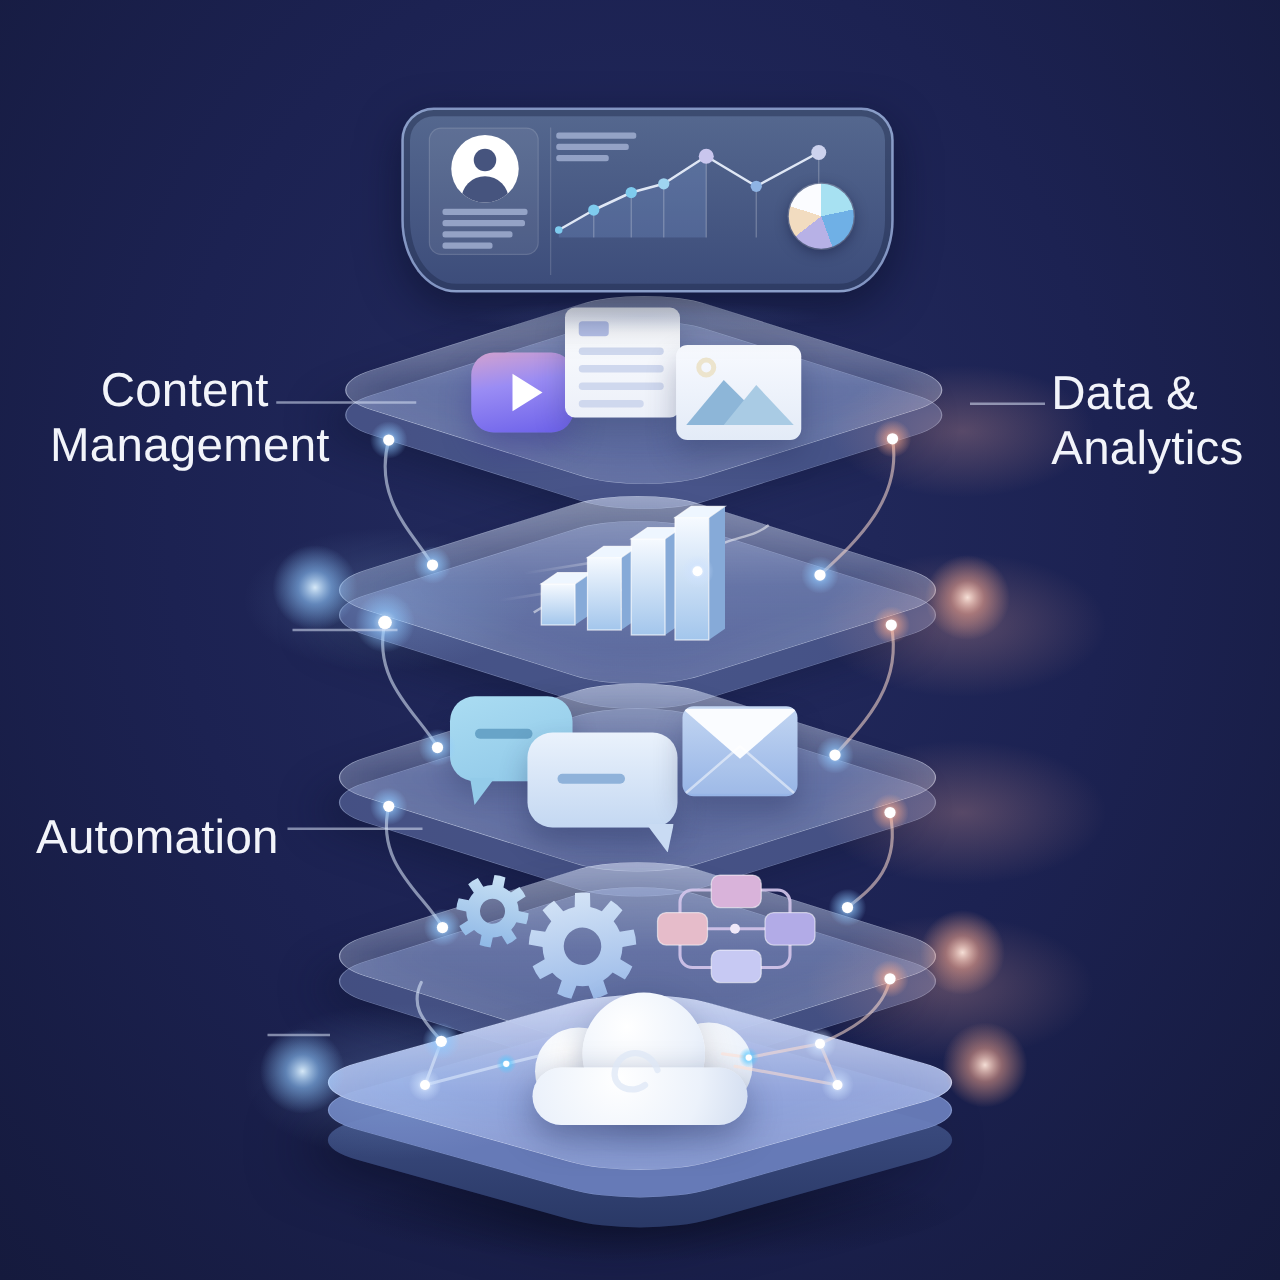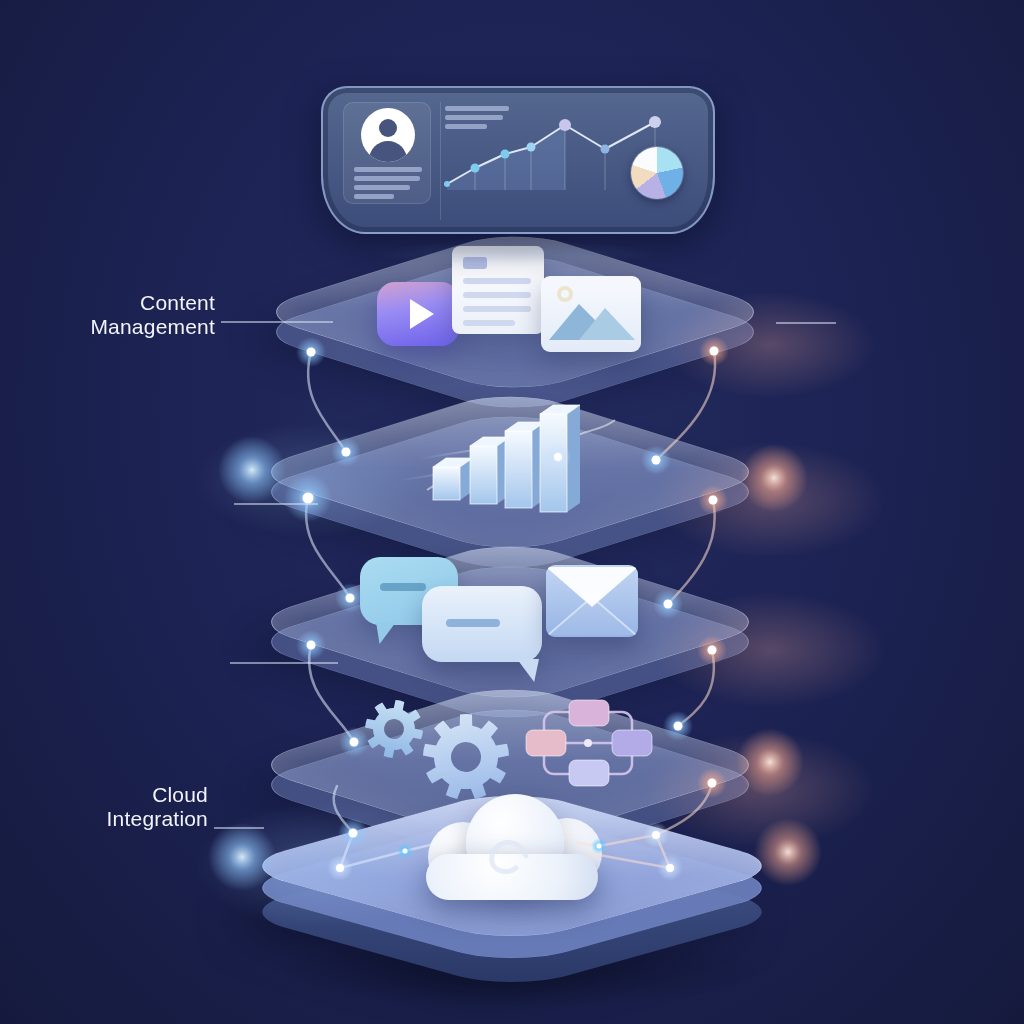--- a/index.html
+++ b/index.html
@@ -24,21 +24,21 @@
   .l5s1{left:312px;top:688px;background:rgba(105,125,186,.95);border:1px solid rgba(190,205,245,.3);}
   .l5s2{left:312px;top:712px;background:linear-gradient(135deg,#46578f,#283764);
     box-shadow:0 30px 60px rgba(8,12,32,.6);}
   .ground{left:270px;top:930px;width:500px;height:80px;border-radius:50%;
     background:radial-gradient(ellipse, rgba(8,12,30,.5), transparent 70%);}
   .tint{pointer-events:none;border-radius:50%;}
   .tint.pink{background:radial-gradient(ellipse, rgba(255,178,158,.26), transparent 68%);}
   .tint.blue{background:radial-gradient(ellipse, rgba(160,205,255,.22), transparent 68%);}
 
   
-  .label{color:#f2f4fa;font-size:21px;line-height:1.16;letter-spacing:.2px;z-index:80;}
+  .label{color:#f2f4fa;font-size:38px;line-height:1.16;letter-spacing:.2px;z-index:80;}
   .lab-cm{left:40px;top:291px;width:175px;text-align:right;}
   .lab-da{left:841px;top:293px;width:180px;text-align:left;}
   .lab-comm{left:15px;top:489px;width:212px;text-align:right;white-space:nowrap;}
   .lab-auto{left:11px;top:648px;width:212px;text-align:right;white-space:nowrap;}
   .lab-cloud{left:45px;top:783px;width:163px;text-align:right;}
   .leader{height:2px;background:rgba(216,226,246,.55);z-index:80;}
   .lead-cm{left:221px;top:321px;width:112px;}
   .lead-da{left:776px;top:322px;width:60px;}
   .lead-comm{left:234px;top:503px;width:84px;}
   .lead-auto{left:230px;top:662px;width:108px;}
@@ -359,18 +359,19 @@
     <div class="puff pC"></div>
     <div class="puff pB"></div>
     <div class="base"></div>
     <svg class="swirl" viewBox="0 0 80 60">
       <path d="M64,40 C58,22 34,22 30,40 C27,54 44,60 54,52" stroke="#dde7f5" stroke-width="5" fill="none" stroke-linecap="round" opacity=".75"></path>
     </svg>
   </div>
 
   <div class="label lab-cm">Content Management</div>
   <div class="leader lead-cm"></div>
+  <div class="label lab-da">Data &amp; Analytics</div>
   <div class="leader lead-da"></div>
   <div class="leader lead-comm"></div>
+  <div class="label lab-auto">Automation</div>
   <div class="leader lead-auto"></div>
-  <div class="label lab-cloud">Cloud Integration</div>
   <div class="leader lead-cloud"></div>
 </div>
 
 </body></html>

